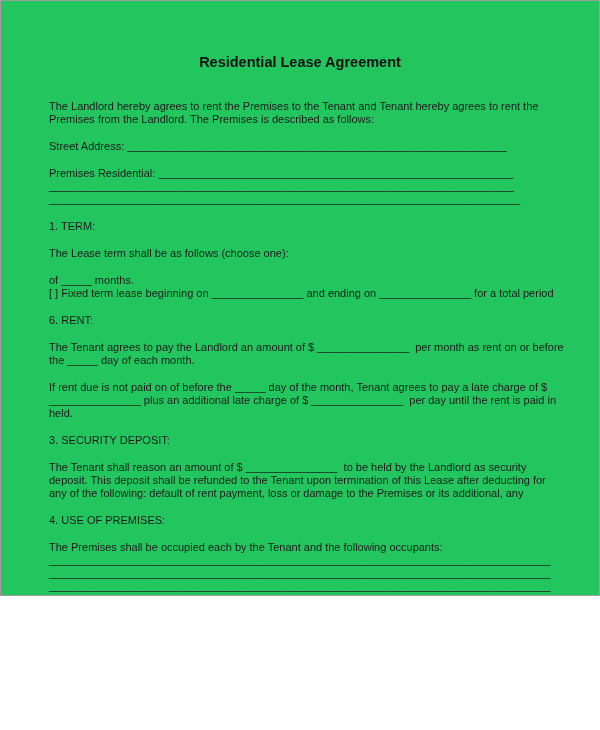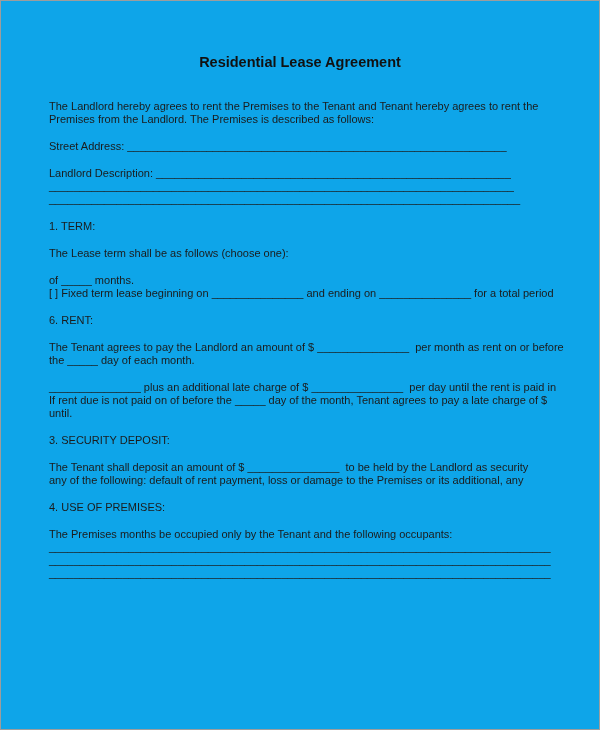--- a/index.html
+++ b/index.html
@@ -1,21 +1,21 @@
 <!DOCTYPE html>
 <html><head>
 <meta charset="utf-8">
 <style>
   html, body { margin: 0; padding: 0; background: #ffffff; }
   .page {
     position: relative;
     width: 600px;
-    height: 730px;
+    height: 596px;
     box-sizing: border-box;
-    background: #0ea5e9;
+    background: #22c55e;
     border: 1px solid #9d9d9d;
     font-family: "Liberation Sans", sans-serif;
     color: #1b1b1b;
     overflow: hidden;
   }
   .doc-title {
     margin: 52px 0 29px 0;
     font-size: 14.5px;
     line-height: 18px;
     font-weight: bold;
@@ -46,21 +46,21 @@
     <div class="para">
       <div class="line">The Landlord hereby agrees to rent the Premises to the Tenant and Tenant hereby agrees to rent the</div>
       <div class="line">Premises from the Landlord. The Premises is described as follows:</div>
     </div>
 
     <div class="para">
       <div class="line"><span>Street Address:</span><span class="blank">______________________________________________________________</span></div>
     </div>
 
     <div class="para">
-      <div class="line"><span>Landlord Description:</span><span class="blank">__________________________________________________________</span></div>
+      <div class="line"><span>Premises Residential:</span><span class="blank">__________________________________________________________</span></div>
       <div class="line">____________________________________________________________________________</div>
       <div class="line">_____________________________________________________________________________</div>
     </div>
 
     <div class="para sec-h">
       <div class="line">1. TERM:</div>
     </div>
     <div class="para">
       <div class="line">The Lease term shall be as follows (choose one):</div>
     </div>
@@ -70,37 +70,38 @@
     </div>
 
     <div class="para sec-h">
       <div class="line">6. RENT:</div>
     </div>
     <div class="para">
       <div class="line">The Tenant agrees to pay the Landlord an amount of $ _______________  per month as rent on or before</div>
       <div class="line">the _____ day of each month.</div>
     </div>
     <div class="para">
+      <div class="line">If rent due is not paid on of before the _____ day of the month, Tenant agrees to pay a late charge of $</div>
       <div class="line">_______________ plus an additional late charge of $ _______________  per day until the rent is paid in</div>
-      <div class="line">If rent due is not paid on of before the _____ day of the month, Tenant agrees to pay a late charge of $</div>
-      <div class="line">until.</div>
+      <div class="line">held.</div>
     </div>
 
     <div class="para sec-h">
       <div class="line">3. SECURITY DEPOSIT:</div>
     </div>
     <div class="para">
-      <div class="line">The Tenant shall deposit an amount of $ _______________  to be held by the Landlord as security</div>
+      <div class="line">The Tenant shall reason an amount of $ _______________  to be held by the Landlord as security</div>
+      <div class="line">deposit. This deposit shall be refunded to the Tenant upon termination of this Lease after deducting for</div>
       <div class="line">any of the following: default of rent payment, loss or damage to the Premises or its additional, any</div>
     </div>
 
     <div class="para sec-h">
       <div class="line">4. USE OF PREMISES:</div>
     </div>
     <div class="para">
-      <div class="line">The Premises months be occupied only by the Tenant and the following occupants:</div>
+      <div class="line">The Premises shall be occupied each by the Tenant and the following occupants:</div>
       <div class="line">__________________________________________________________________________________</div>
       <div class="line">__________________________________________________________________________________</div>
       <div class="line">__________________________________________________________________________________</div>
     </div>
 
   </div>
 </div>
 
 </body></html>

